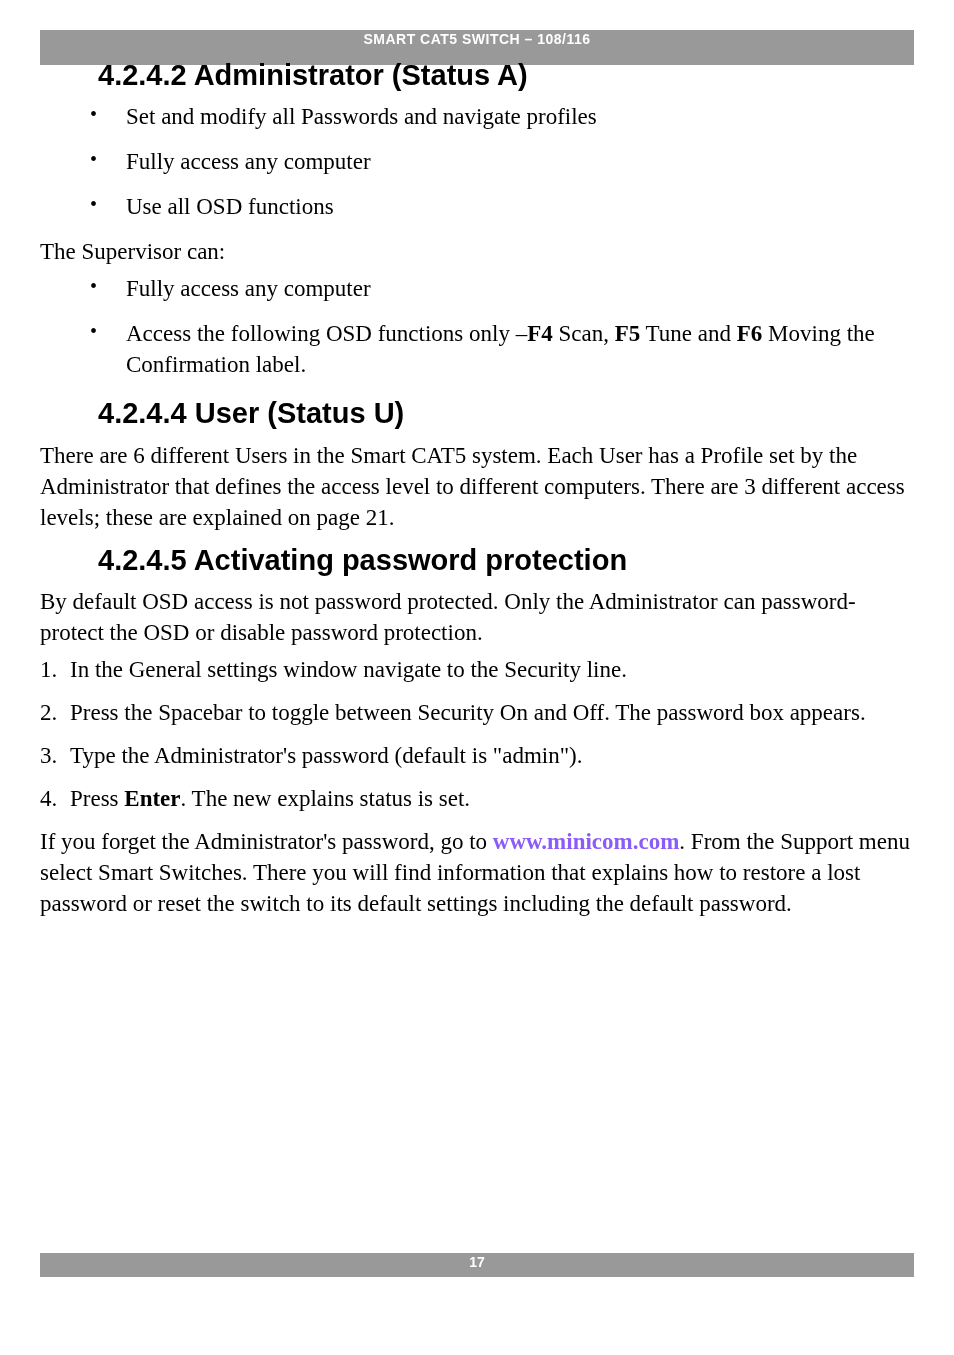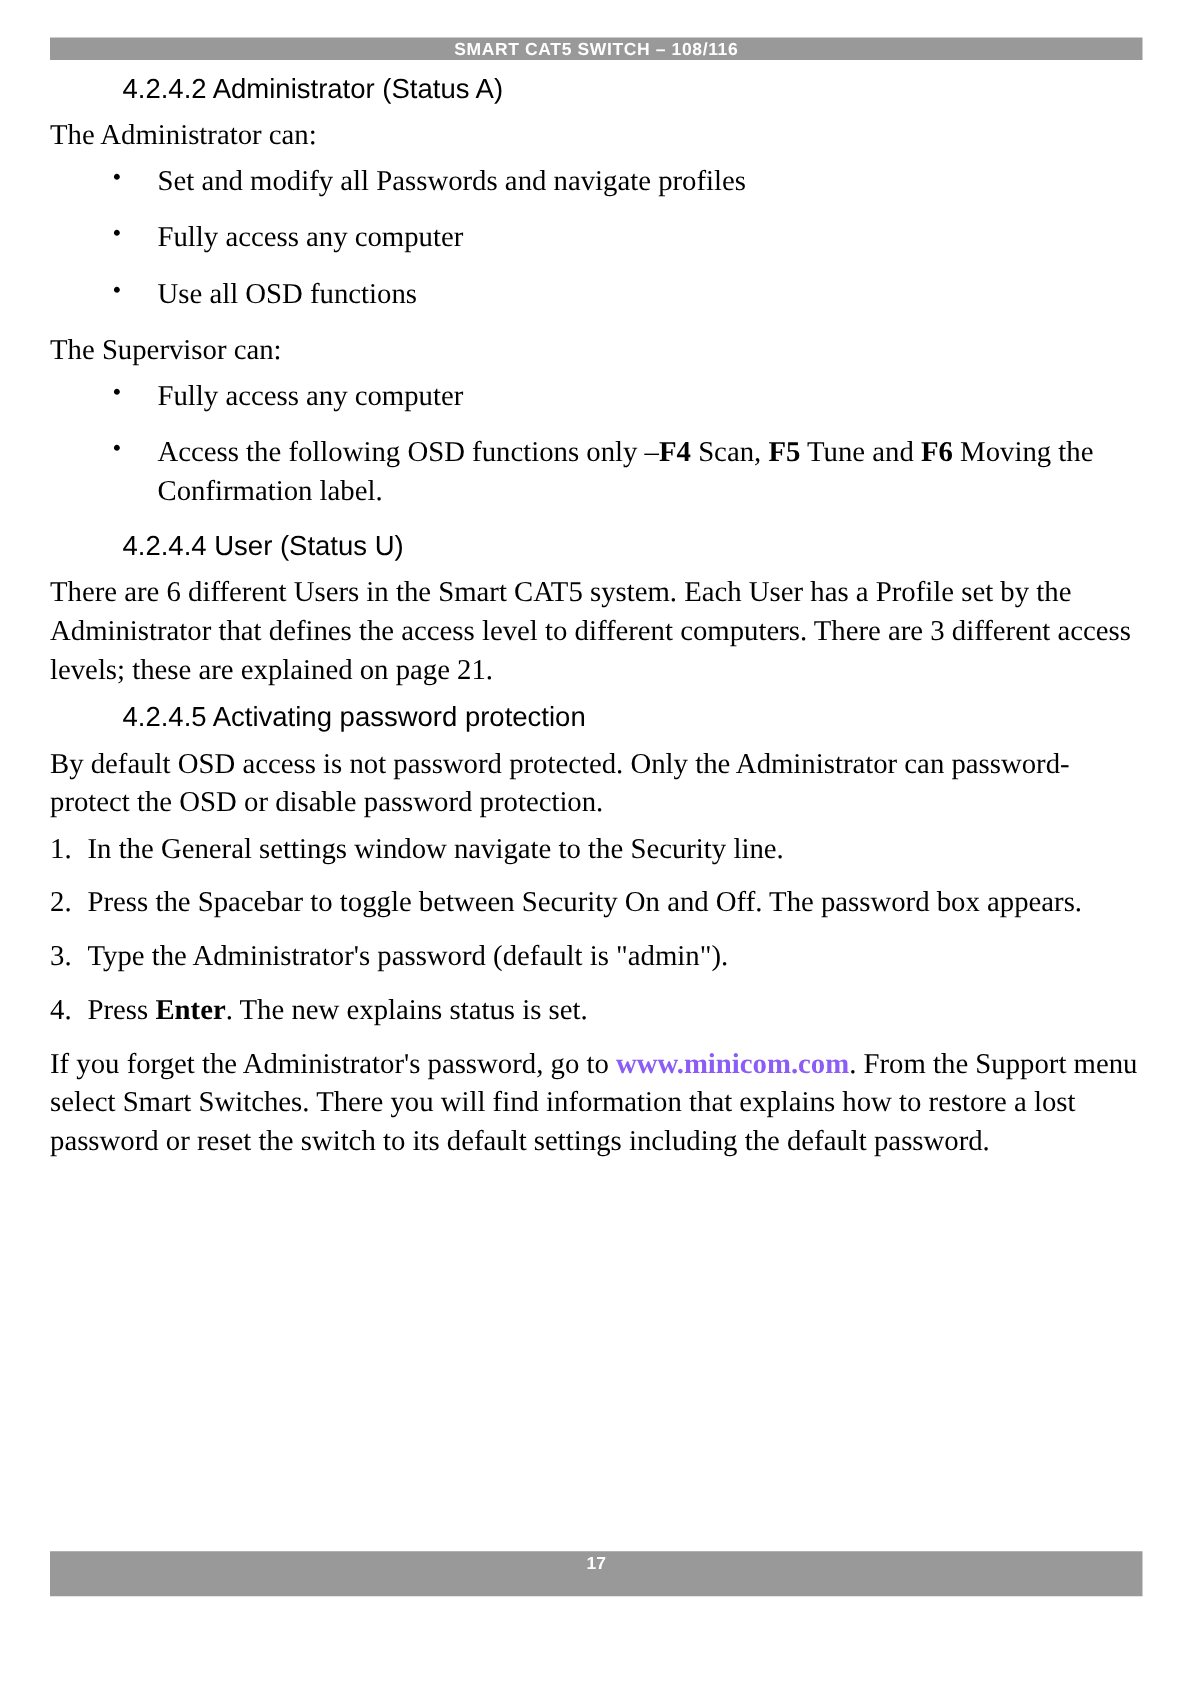--- a/index.html
+++ b/index.html
@@ -11,40 +11,40 @@
       font-size: 23px;
       color: #000;
       position: relative;
       line-height: 1.35;
     }
     .header-bar {
       position: absolute;
       top: 30px;
       left: 40px;
       right: 40px;
-      height: 18px;
+      height: 35px;
       background: #999;
       color: #fff;
       font-family: Arial, Helvetica, sans-serif;
       font-size: 14px;
       font-weight: bold;
       text-align: center;
       line-height: 18px;
       letter-spacing: 0.5px;
     }
     .content {
       position: absolute;
       top: 56px;
       left: 40px;
       right: 40px;
     }
     .h4 {
       font-family: Arial, Helvetica, sans-serif;
-      font-weight: normal;
-      font-size: 22px;
+      font-weight: bold;
+      font-size: 29px;
       margin-left: 58px;
       margin-top: 8px;
       margin-bottom: 6px;
     }
     .h4.first { margin-top: 0; }
     .para {
       margin-top: 6px;
       margin-bottom: 6px;
     }
     ul.bullets {
@@ -86,39 +86,38 @@
       color: #8b5cf6;
       font-weight: bold;
       cursor: pointer;
     }
     .b { font-weight: bold; }
     .footer-bar {
       position: absolute;
       bottom: 78px;
       left: 40px;
       right: 40px;
-      height: 36px;
+      height: 24px;
       background: #999;
       color: #fff;
       font-family: Arial, Helvetica, sans-serif;
       font-size: 14px;
       font-weight: bold;
       text-align: center;
       line-height: 18px;
     }
   </style>
 </head>
 <body>
 
 <div class="header-bar">SMART CAT5 SWITCH – 108/116</div>
 
 <div class="content">
 
   <div class="h4 first">4.2.4.2 Administrator (Status A)</div>
-  <p class="para">The Administrator can:</p>
   <ul class="bullets">
     <li>Set and modify all Passwords and navigate profiles</li>
     <li>Fully access any computer</li>
     <li>Use all OSD functions</li>
   </ul>
 
   <p class="para">The Supervisor can:</p>
   <ul class="bullets">
     <li>Fully access any computer</li>
     <li><span>Access the following OSD functions only –</span><span class="b">F4</span><span> Scan, </span><span class="b">F5</span><span> Tune and </span><span class="b">F6</span><span> Moving the Confirmation label.</span></li>

